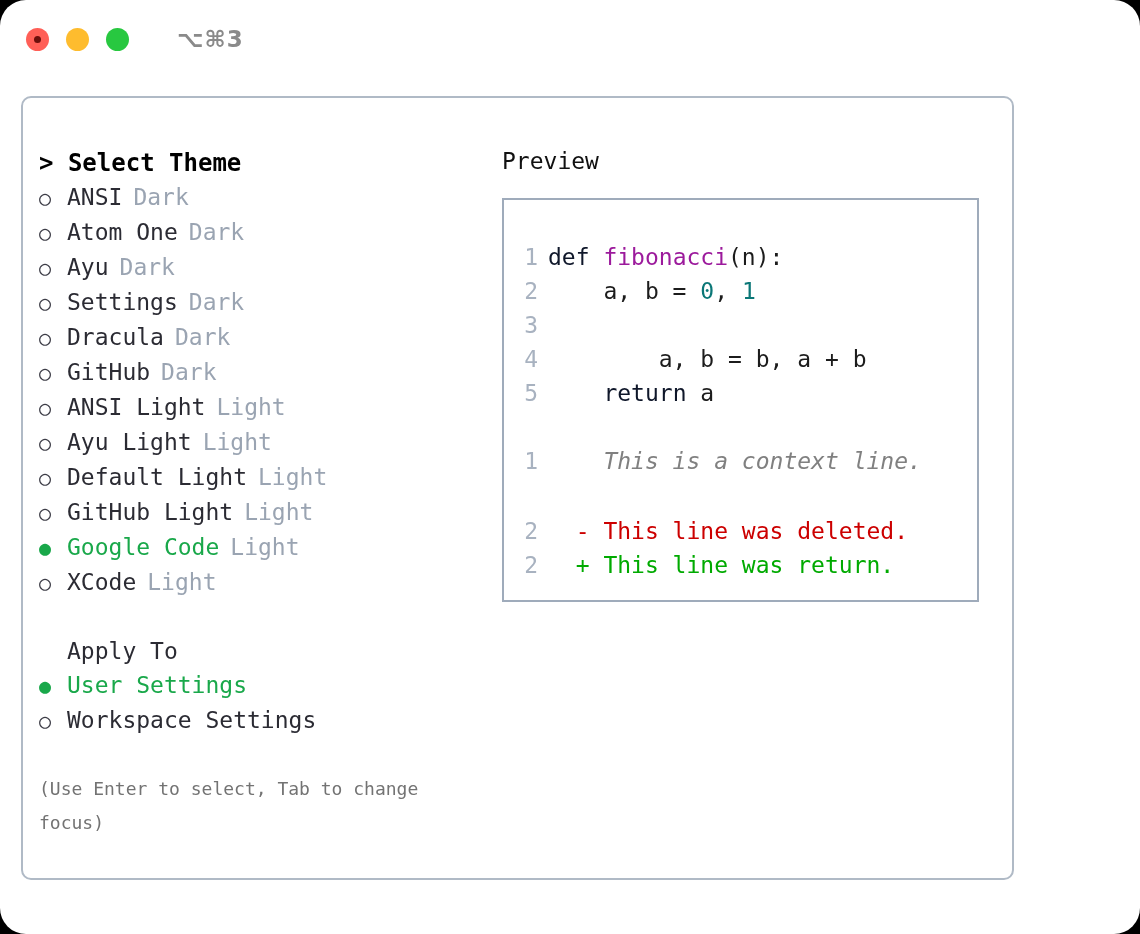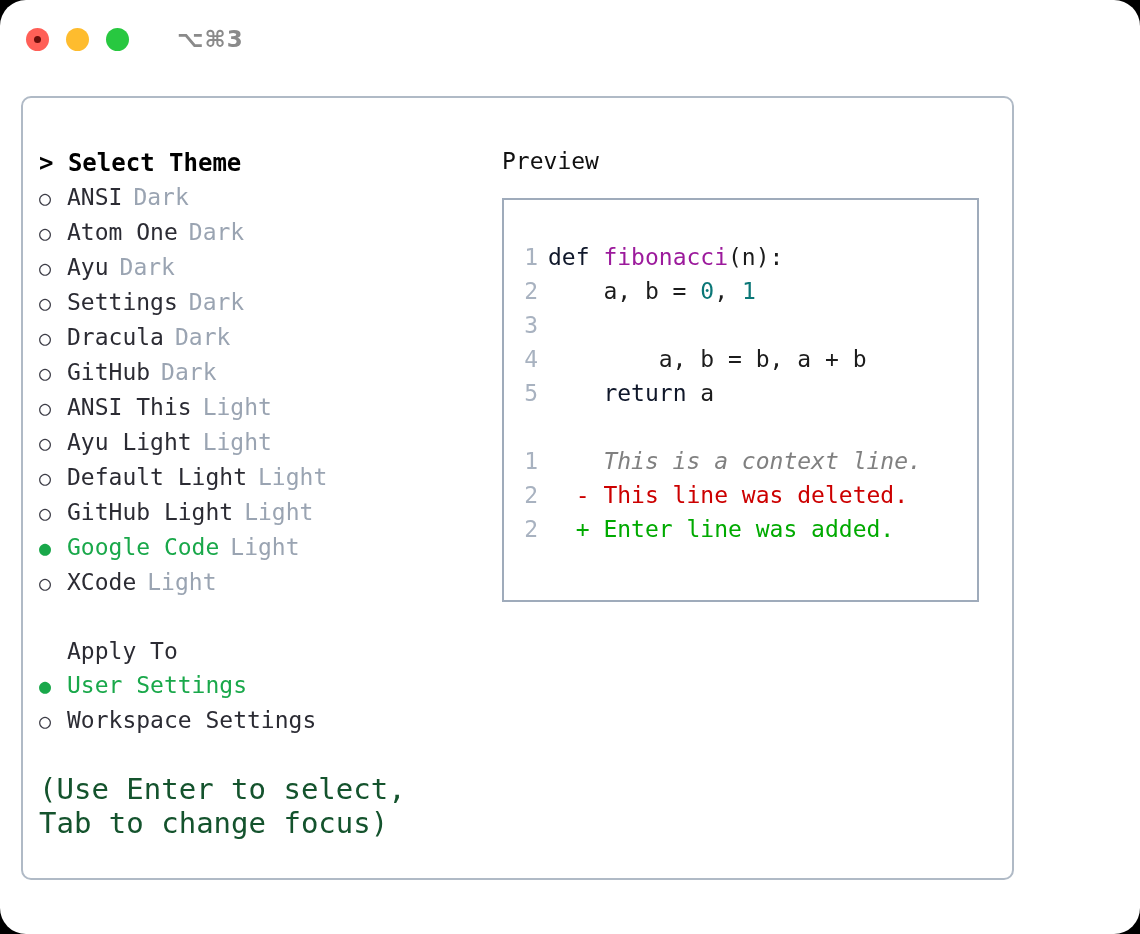--- a/index.html
+++ b/index.html
@@ -139,23 +139,23 @@
     font-size: 23px;
     line-height: 34px;
     color: #2b2b33;
     padding-left: 28px;
     white-space: pre;
   }
   .spacer-line { height: 34px; }
 
   .hint {
     font-family: "DejaVu Sans Mono", monospace;
-    font-size: 29px;
-    line-height: 34px;
-    color: #14532d;
+    font-size: 18px;
+    line-height: 34px;
+    color: #737373;
     width: 412px;
     white-space: normal;
   }
 
   
   .preview-title {
     font-family: "DejaVu Sans Mono", monospace;
     font-size: 23px;
     line-height: 30px;
     font-weight: 400;
@@ -190,21 +190,21 @@
     box-sizing: border-box;
   }
   .code-text { color: #1c1c1c; }
   .blank-line { height: 34px; }
 
   .tok-kw   { color: #0f172a; }
   .tok-fn   { color: #9c1a9c; }
   .tok-num  { color: #0b7777; }
   .tok-plain{ color: #1c1c1c; }
   .tok-ctx  { color: #808080; font-style: italic; }
-  .tok-del  { color: #cc0000; }
+  .tok-del  { color: #cc0000; margin-top: 36px; }
   .tok-add  { color: #00aa00; }
 </style>
 </head>
 <body>
 
 <div class="window">
 
   <div class="titlebar">
     <div class="traffic-lights">
       <span class="dot dot-close"></span>
@@ -221,21 +221,21 @@
 
         <div class="select-header">&gt; Select Theme</div>
 
         <div id="theme-list">
             <div class="row"><span class="marker">○</span><span class="name">ANSI</span><span class="tag">Dark</span></div>
             <div class="row"><span class="marker">○</span><span class="name">Atom One</span><span class="tag">Dark</span></div>
             <div class="row"><span class="marker">○</span><span class="name">Ayu</span><span class="tag">Dark</span></div>
             <div class="row"><span class="marker">○</span><span class="name">Settings</span><span class="tag">Dark</span></div>
             <div class="row"><span class="marker">○</span><span class="name">Dracula</span><span class="tag">Dark</span></div>
             <div class="row"><span class="marker">○</span><span class="name">GitHub</span><span class="tag">Dark</span></div>
-            <div class="row"><span class="marker">○</span><span class="name">ANSI This</span><span class="tag">Light</span></div>
+            <div class="row"><span class="marker">○</span><span class="name">ANSI Light</span><span class="tag">Light</span></div>
             <div class="row"><span class="marker">○</span><span class="name">Ayu Light</span><span class="tag">Light</span></div>
             <div class="row"><span class="marker">○</span><span class="name">Default Light</span><span class="tag">Light</span></div>
             <div class="row"><span class="marker">○</span><span class="name">GitHub Light</span><span class="tag">Light</span></div>
             <div class="row sel"><span class="marker">●</span><span class="name">Google Code</span><span class="tag">Light</span></div>
             <div class="row"><span class="marker">○</span><span class="name">XCode</span><span class="tag">Light</span></div>
           </div>
 
         <div class="spacer-line"></div>
 
         <div class="section-head">Apply To</div>
@@ -258,20 +258,20 @@
               <div class="code-line"><span class="gutter">1</span><span class="code-text"><span class="tok-kw">def </span><span class="tok-fn">fibonacci</span><span class="tok-plain">(n):</span></span></div>
               <div class="code-line"><span class="gutter">2</span><span class="code-text"><span class="tok-plain">    a, b = </span><span class="tok-num">0</span><span class="tok-plain">, </span><span class="tok-num">1</span></span></div>
               <div class="code-line"><span class="gutter">3</span></div>
               <div class="code-line"><span class="gutter">4</span><span class="code-text"><span class="tok-plain">        a, b = b, a + b</span></span></div>
               <div class="code-line"><span class="gutter">5</span><span class="code-text"><span class="tok-plain">    </span><span class="tok-kw">return</span><span class="tok-plain"> a</span></span></div>
             </div>
           <div class="blank-line"></div>
           <div id="diff-lines">
               <div class="code-line"><span class="gutter">1</span><span class="tok-ctx">    This is a context line.</span></div>
               <div class="code-line"><span class="gutter">2</span><span class="tok-del">  - This line was deleted.</span></div>
-              <div class="code-line"><span class="gutter">2</span><span class="tok-add">  + Enter line was added.</span></div>
+              <div class="code-line"><span class="gutter">2</span><span class="tok-add">  + This line was return.</span></div>
             </div>
         </div>
       </div>
 
     </div>
   </div>
 </div>
 
 </body></html>

